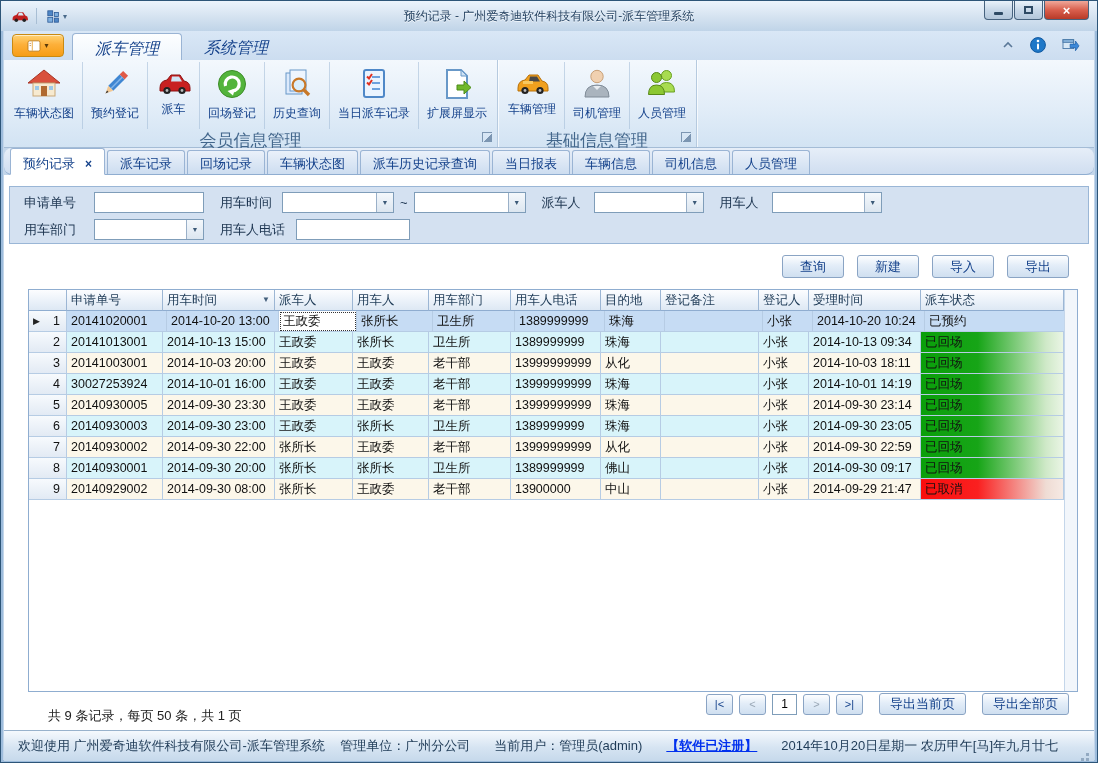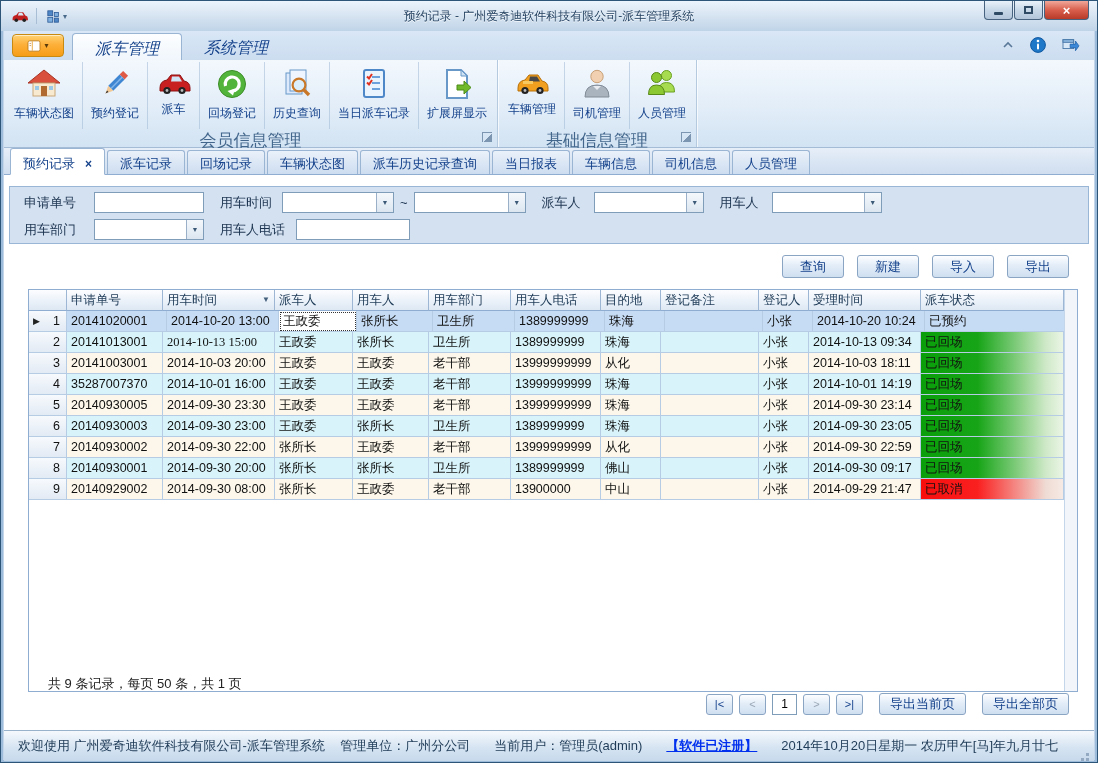--- a/index.html
+++ b/index.html
@@ -40,21 +40,21 @@
   .rbtn{display:flex;flex-direction:column;align-items:center;justify-content:flex-start;padding:5px 8px 2px;
     border-right:1px solid rgba(160,186,214,.55);min-width:52px;}
   .rbtn:last-child{border-right:none;}
   .rbtn .rlabel{font-size:12px;color:#15428b;margin-top:4px;white-space:nowrap;}
   .rgfoot{position:relative;height:18px;text-align:center;}
   .rgtitle{font-size:17px;color:#43678c;}
   .launcher{position:absolute;right:5px;top:3px;width:10px;height:10px;border-top:1px solid #7c96b2;border-left:1px solid #7c96b2;
     background:linear-gradient(135deg,transparent 55%,#7c96b2 55%);}
   
   .doctabs{position:absolute;left:3px;right:3px;top:147px;height:27px;background:linear-gradient(#e6eef8,#d0def0);
-    border-bottom:1px solid #8fadd0;display:flex;align-items:flex-end;padding-left:6px;}
+    border-bottom:1px solid #8fadd0;display:flex;align-items:flex-end;padding-left:6px;border-radius:8px;}
   .dtab{height:24px;padding:4px 12px 0;font-size:13px;color:#15428b;background:linear-gradient(#eaf1fa,#cdddf0);
     border:1px solid #9ab4d4;border-bottom:none;border-radius:3px 3px 0 0;margin-right:2px;white-space:nowrap;}
   .dtab.active{height:27px;background:#fff;margin-bottom:-1px;border-bottom:1px solid #fff;padding-top:6px;font-size:13px;}
   .dtab .tclose{margin-left:10px;color:#15428b;font-weight:bold;font-size:12px;}
   
   .workspace{position:absolute;left:3px;right:3px;top:174px;height:555px;background:#fff;}
   .filterpanel{position:absolute;left:5px;right:5px;top:11px;height:58px;background:#d4e1f1;border:1px solid #9ab6d6;}
   .frow{display:flex;align-items:center;height:23px;margin:4px 0 0 14px;}
   .flabel{font-size:13px;color:#1c3450;white-space:nowrap;}
   .tinput{height:21px;border:1px solid #7f9db9;background:#fff;}
@@ -79,21 +79,21 @@
   .grow.cream .gcell{background:#fcf7ea;}
   .grow.sel .gcell{background:#c6dcf4;}
   .grow .c0{background:linear-gradient(#f7fafd,#e2eaf4) !important;display:flex;align-items:center;}
   .pointer{font-size:9px;color:#222;margin-right:auto;}
   .rownum{margin-left:auto;padding-right:2px;}
   .status{padding-right:6px;}
   .st-returned{background:linear-gradient(90deg,#0a9f0a 0%,#17a517 40%,#cfe9c8 88%,#eaf5e5 100%) !important;}
   .st-cancelled{background:linear-gradient(90deg,#f90d0d 0%,#fa2020 40%,#efdcd4 88%,#f6eae4 100%) !important;}
   .focused{background:#fff !important;outline:1px dotted #333;outline-offset:-2px;}
   
-  .summary{position:absolute;left:44px;top:500px;font-size:13px;color:#222;}
+  .summary{position:absolute;left:44px;top:532px;font-size:13px;color:#222;}
   .pagerrow{position:absolute;right:25px;top:518px;display:flex;align-items:center;gap:6px;}
   .pbtn{width:27px;height:21px;border:1px solid #8aa4c4;border-radius:3px;font-size:11px;color:#15428b;
     background:linear-gradient(#fdfeff,#e3edf8 45%,#cfdff0);display:flex;align-items:center;justify-content:center;}
   .pbtn.disabled{color:#9aa8b6;}
   .pageinput{width:25px;height:21px;border:1px solid #7f9db9;text-align:center;font-size:12px;padding:0;}
   .ebtn{height:22px;padding:0 10px;border:1px solid #8aa4c4;border-radius:3px;color:#15428b;font-size:13px;
     background:linear-gradient(#fdfeff,#e3edf8 45%,#cfdff0);display:flex;align-items:center;margin-left:10px;}
   
   .statusbar{position:absolute;left:3px;right:3px;top:729px;height:31px;border-top:1px solid #98b2cc;
     background:linear-gradient(#f5f9fd,#d6e4f2 55%,#c6d9eb);display:flex;align-items:center;padding:0 14px;font-size:13px;color:#1f3b57;}
@@ -426,21 +426,21 @@
             <div class="gcell c8" style="width: 98px;"></div>
             <div class="gcell c9" style="width: 50px;">小张</div>
             <div class="gcell c10" style="width: 112px;">2014-10-20 10:24</div>
             <div class="gcell c11 status st-reserved" style="width: 143px;">已预约</div>
           </div>
           <div class="grow cyan">
             <div class="gcell c0" style="width: 38px;">
               <span class="rownum">2</span>
             </div>
             <div class="gcell c1" style="width: 96px;">20141013001</div>
-            <div class="gcell c2" style="width: 112px; font-family: Liberation Serif, serif;">2014-10-13 15:00</div>
+            <div class="gcell c2" style="width: 112px;">2014-10-13 15:00</div>
             <div class="gcell c3" style="width: 78px;">王政委</div>
             <div class="gcell c4" style="width: 76px;">张所长</div>
             <div class="gcell c5" style="width: 82px;">卫生所</div>
             <div class="gcell c6" style="width: 90px;">1389999999</div>
             <div class="gcell c7" style="width: 60px;">珠海</div>
             <div class="gcell c8" style="width: 98px;"></div>
             <div class="gcell c9" style="width: 50px;">小张</div>
             <div class="gcell c10" style="width: 112px;">2014-10-13 09:34</div>
             <div class="gcell c11 status st-returned" style="width: 143px;">已回场</div>
           </div>
@@ -457,21 +457,21 @@
             <div class="gcell c7" style="width: 60px;">从化</div>
             <div class="gcell c8" style="width: 98px;"></div>
             <div class="gcell c9" style="width: 50px;">小张</div>
             <div class="gcell c10" style="width: 112px;">2014-10-03 18:11</div>
             <div class="gcell c11 status st-returned" style="width: 143px;">已回场</div>
           </div>
           <div class="grow cyan">
             <div class="gcell c0" style="width: 38px;">
               <span class="rownum">4</span>
             </div>
-            <div class="gcell c1" style="width: 96px;">35287007370</div>
+            <div class="gcell c1" style="width: 96px;">30027253924</div>
             <div class="gcell c2" style="width: 112px;">2014-10-01 16:00</div>
             <div class="gcell c3" style="width: 78px;">王政委</div>
             <div class="gcell c4" style="width: 76px;">王政委</div>
             <div class="gcell c5" style="width: 82px;">老干部</div>
             <div class="gcell c6" style="width: 90px;">13999999999</div>
             <div class="gcell c7" style="width: 60px;">珠海</div>
             <div class="gcell c8" style="width: 98px;"></div>
             <div class="gcell c9" style="width: 50px;">小张</div>
             <div class="gcell c10" style="width: 112px;">2014-10-01 14:19</div>
             <div class="gcell c11 status st-returned" style="width: 143px;">已回场</div>

